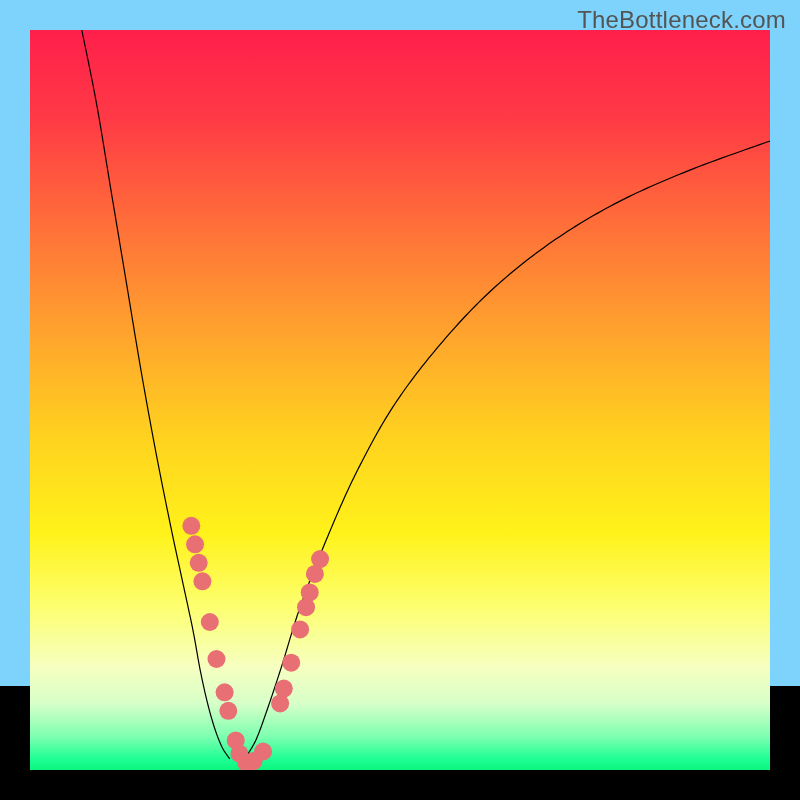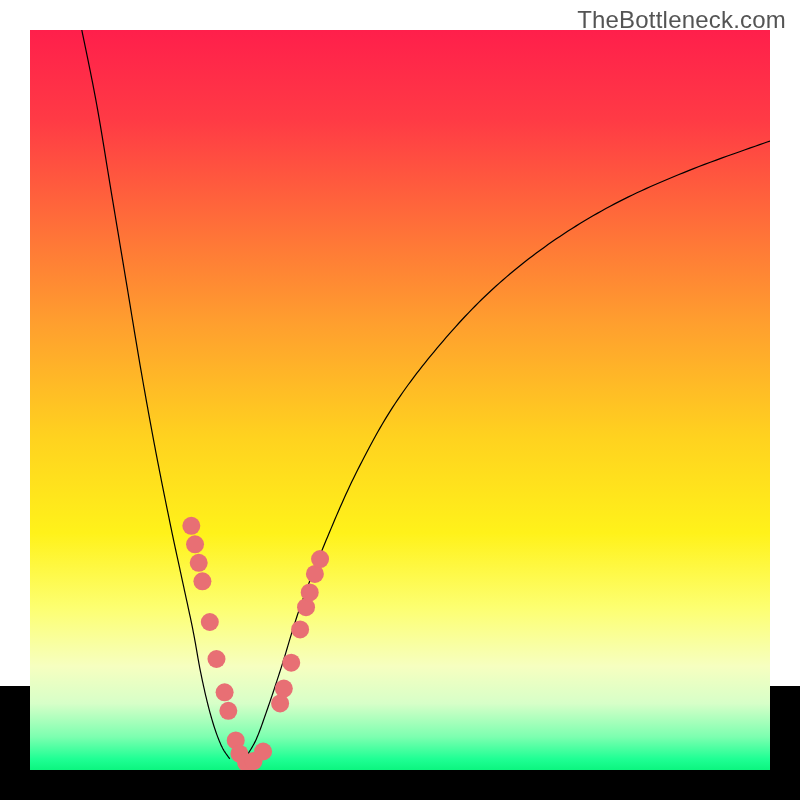--- a/index.html
+++ b/index.html
@@ -8,21 +8,21 @@
     width: 800px;
     height: 800px;
     background: #000;
     font-family: Arial, Helvetica, sans-serif;
     overflow: hidden;
   }
   .frame {
     position: relative;
     width: 800px;
     height: 686px;
-    background: #ffffff;
+    background: #7dd3fc;
   }
   .plot-area {
     position: absolute;
     left: 30px;
     top: 30px;
     width: 740px;
     height: 740px;
     overflow: hidden;
   }
   .gradient-bg {

